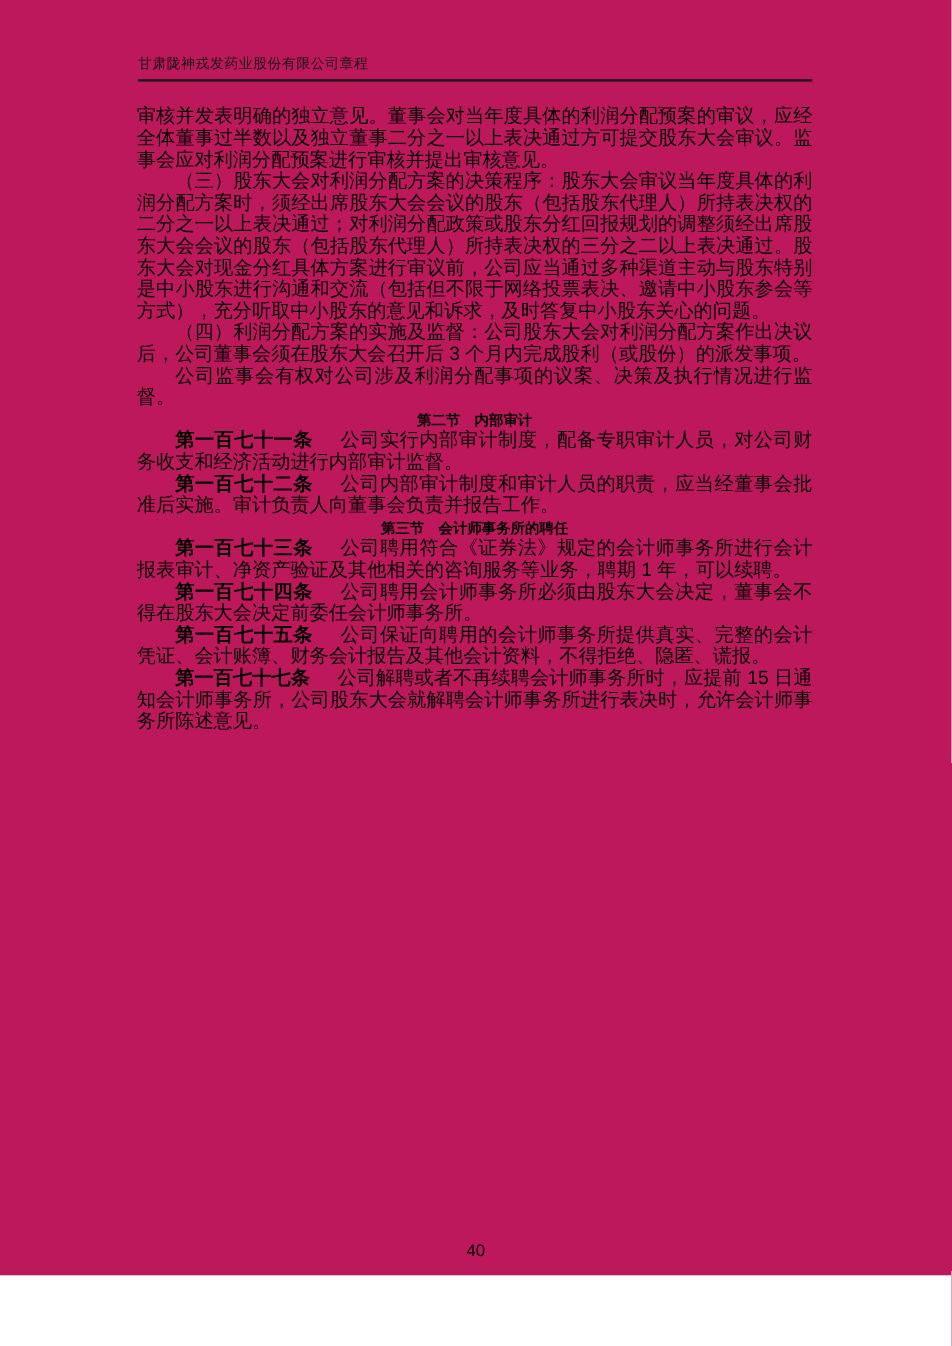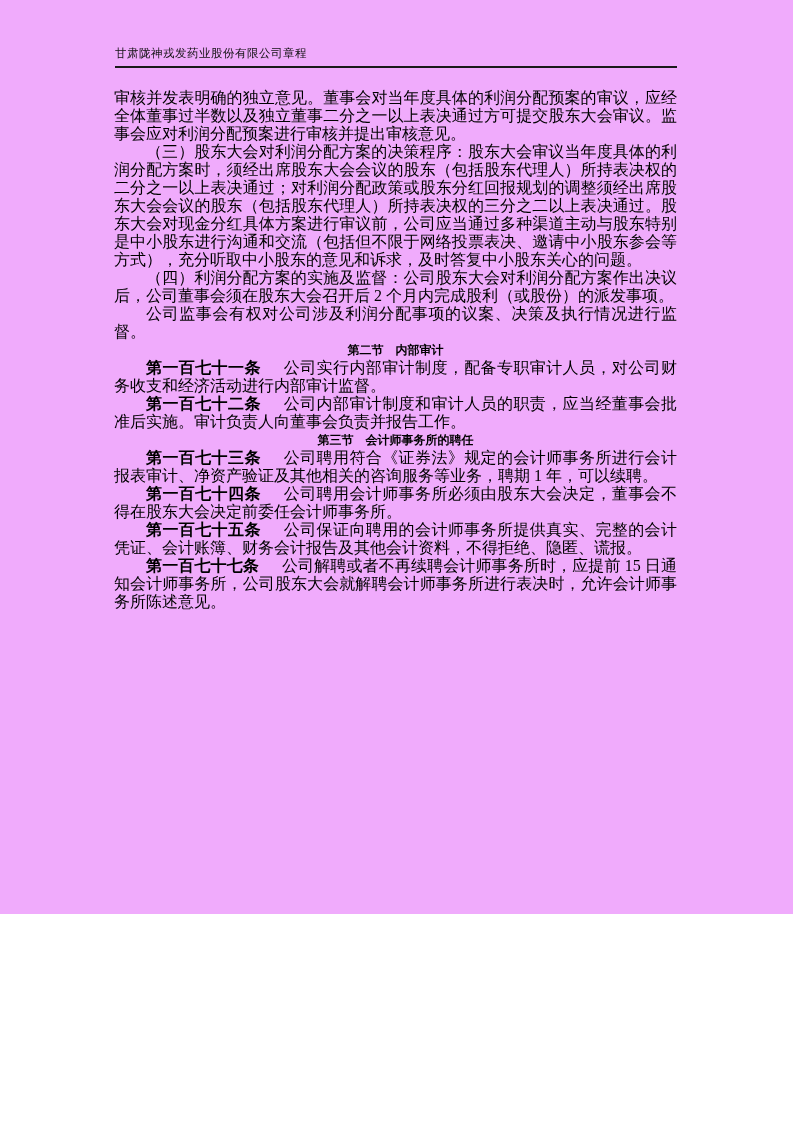--- a/index.html
+++ b/index.html
@@ -3,24 +3,24 @@
 <meta charset="utf-8">
 <style>
   html, body {
     margin: 0;
     padding: 0;
     background: #ffffff;
   }
   .page {
     position: relative;
     width: 793px;
-    height: 914px;
-    background: #f0abfc;
+    height: 1063px;
+    background: #be185d;
     overflow: hidden;
-    font-family: Liberation Serif, serif;
+    font-family: Liberation Sans, sans-serif;
     color: #000000;
   }
   .header {
     position: absolute;
     left: 115px;
     top: 46px;
     width: 562px;
     padding-bottom: 5px;
     border-bottom: 2px solid #1a1a1a;
     font-size: 11.5px;
@@ -66,21 +66,21 @@
 <body>
 
 <div class="page">
   <div class="header">
     <span>甘肃陇神戎发药业股份有限公司章程</span>
   </div>
 
   <div class="doc-body">
       <p class="para no-indent">审核并发表明确的独立意见。董事会对当年度具体的利润分配预案的审议，应经全体董事过半数以及独立董事二分之一以上表决通过方可提交股东大会审议。监事会应对利润分配预案进行审核并提出审核意见。</p>
       <p class="para">（三）股东大会对利润分配方案的决策程序：股东大会审议当年度具体的利润分配方案时，须经出席股东大会会议的股东（包括股东代理人）所持表决权的二分之一以上表决通过；对利润分配政策或股东分红回报规划的调整须经出席股东大会会议的股东（包括股东代理人）所持表决权的三分之二以上表决通过。股东大会对现金分红具体方案进行审议前，公司应当通过多种渠道主动与股东特别是中小股东进行沟通和交流（包括但不限于网络投票表决、邀请中小股东参会等方式），充分听取中小股东的意见和诉求，及时答复中小股东关心的问题。</p>
-      <p class="para">（四）利润分配方案的实施及监督：公司股东大会对利润分配方案作出决议后，公司董事会须在股东大会召开后 2 个月内完成股利（或股份）的派发事项。</p>
+      <p class="para">（四）利润分配方案的实施及监督：公司股东大会对利润分配方案作出决议后，公司董事会须在股东大会召开后 3 个月内完成股利（或股份）的派发事项。</p>
       <p class="para">公司监事会有权对公司涉及利润分配事项的议案、决策及执行情况进行监督。</p>
       <div class="heading">第二节　内部审计</div>
       <p class="para"><span class="article-label">第一百七十一条</span><span>公司实行内部审计制度，配备专职审计人员，对公司财务收支和经济活动进行内部审计监督。</span></p>
       <p class="para"><span class="article-label">第一百七十二条</span><span>公司内部审计制度和审计人员的职责，应当经董事会批准后实施。审计负责人向董事会负责并报告工作。</span></p>
       <div class="heading">第三节　会计师事务所的聘任</div>
       <p class="para"><span class="article-label">第一百七十三条</span><span>公司聘用符合《证券法》规定的会计师事务所进行会计报表审计、净资产验证及其他相关的咨询服务等业务，聘期 1 年，可以续聘。</span></p>
       <p class="para"><span class="article-label">第一百七十四条</span><span>公司聘用会计师事务所必须由股东大会决定，董事会不得在股东大会决定前委任会计师事务所。</span></p>
       <p class="para"><span class="article-label">第一百七十五条</span><span>公司保证向聘用的会计师事务所提供真实、完整的会计凭证、会计账簿、财务会计报告及其他会计资料，不得拒绝、隐匿、谎报。</span></p>
       <p class="para"><span class="article-label">第一百七十七条</span><span>公司解聘或者不再续聘会计师事务所时，应提前 15 日通知会计师事务所，公司股东大会就解聘会计师事务所进行表决时，允许会计师事务所陈述意见。</span></p>
     </div>

